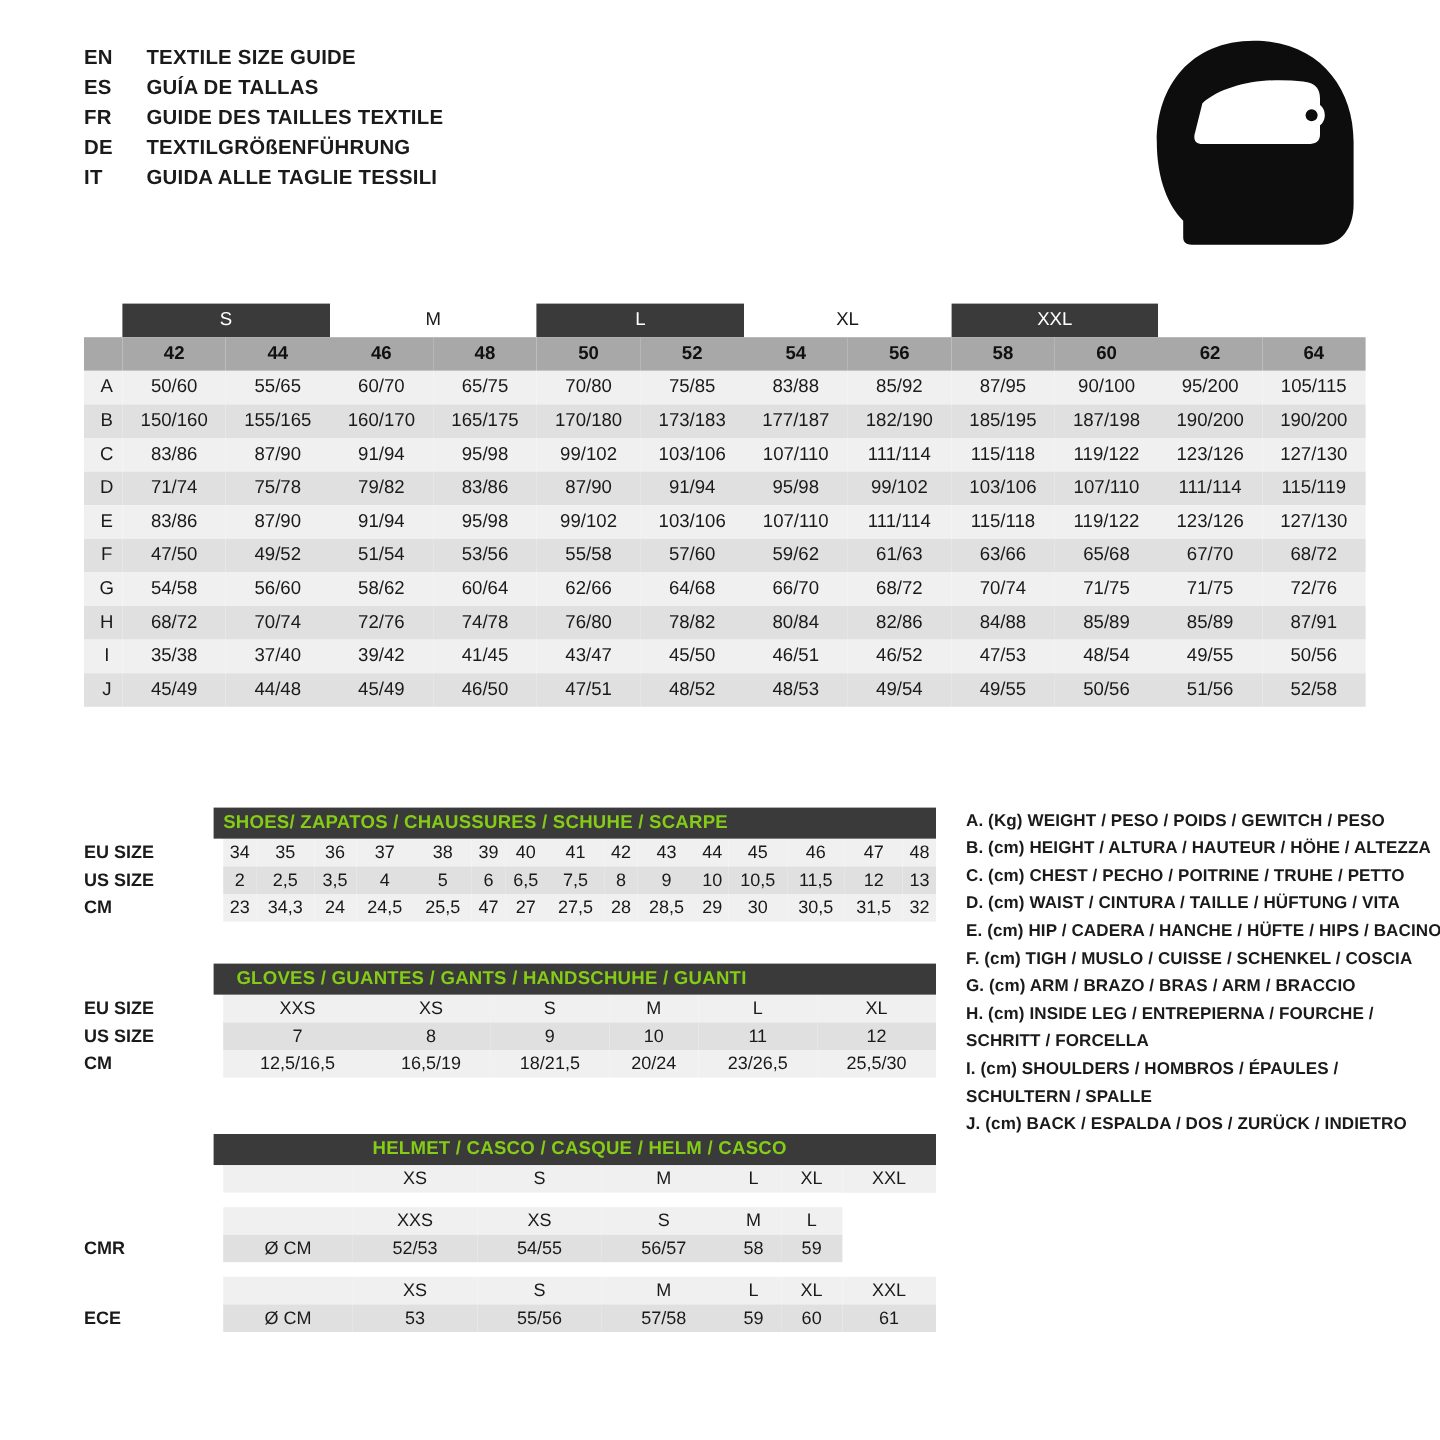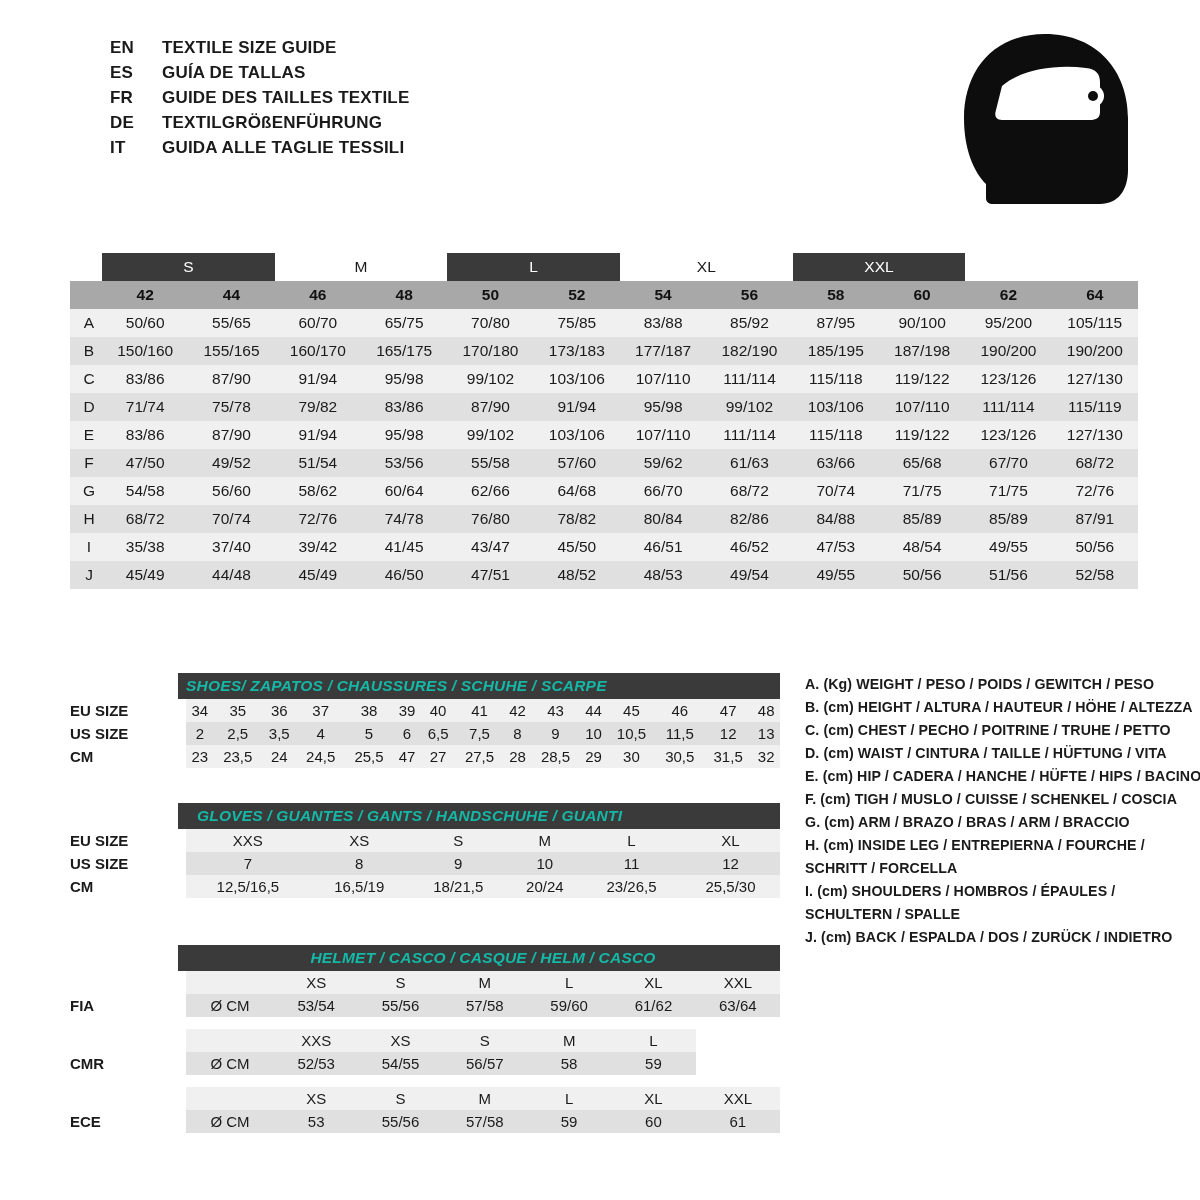--- a/index.html
+++ b/index.html
@@ -24,21 +24,20 @@
   .header {
     position: absolute;
     left: 70px;
     top: 38px;
     width: 700px;
   }
   .hdr-row {
     display: flex;
     align-items: baseline;
     height: 25px;
-    margin-left: 40px;
   }
   .hdr-lang {
     width: 52px;
     font-size: 17px;
     font-weight: bold;
     letter-spacing: .2px;
   }
   .hdr-text {
     font-size: 17px;
     font-weight: bold;
@@ -93,26 +92,25 @@
   .rw-dark td { background: #e0e0e0; }
   .main-table col.c-label { width: 26px; }
 
   
   .sub {
     position: absolute;
     font-size: 15px;
   }
   .sub-title {
     background: #3a3a3a;
-    color: #14b8a6;
+    color: #84cc16;
     font-weight: bold;
     font-size: 15.5px;
     padding: 4px 0 4px 8px;
     letter-spacing: .2px;
-    font-style: italic;
   }
   .sub table {
     border-collapse: collapse;
     width: 100%;
     font-size: 15px;
   }
   .sub table td {
     padding: 3px 0;
     text-align: center;
     white-space: nowrap;
@@ -406,21 +404,21 @@
             <td>9</td>
             <td>10</td>
             <td>10,5</td>
             <td>11,5</td>
             <td>12</td>
             <td>13</td>
           </tr>
           <tr class="zebra-light">
             <td class="lbl">CM</td>
             <td>23</td>
-            <td>23,5</td>
+            <td>34,3</td>
             <td>24</td>
             <td>24,5</td>
             <td>25,5</td>
             <td>47</td>
             <td>27</td>
             <td>27,5</td>
             <td>28</td>
             <td>28,5</td>
             <td>29</td>
             <td>30</td>
@@ -473,30 +471,20 @@
         <tbody id="helmet-tbody">
           <tr class="zebra-light">
             <td class="lbl"></td>
             <td></td>
             <td>XS</td>
             <td>S</td>
             <td>M</td>
             <td>L</td>
             <td>XL</td>
             <td>XXL</td>
-          </tr>
-          <tr class="zebra-dark">
-            <td class="lbl">FIA</td>
-            <td>Ø CM</td>
-            <td>53/54</td>
-            <td>55/56</td>
-            <td>57/58</td>
-            <td>59/60</td>
-            <td>61/62</td>
-            <td>63/64</td>
           </tr>
           <tr class="spacer-row">
             <td colspan="7"></td>
           </tr>
           <tr class="zebra-light">
             <td class="lbl"></td>
             <td></td>
             <td>XXS</td>
             <td>XS</td>
             <td>S</td>

